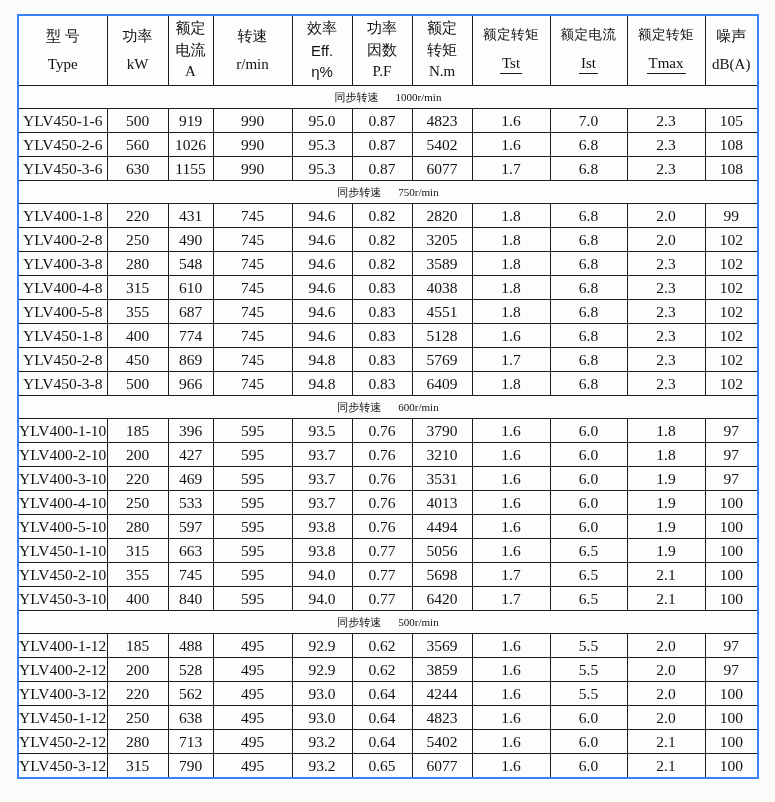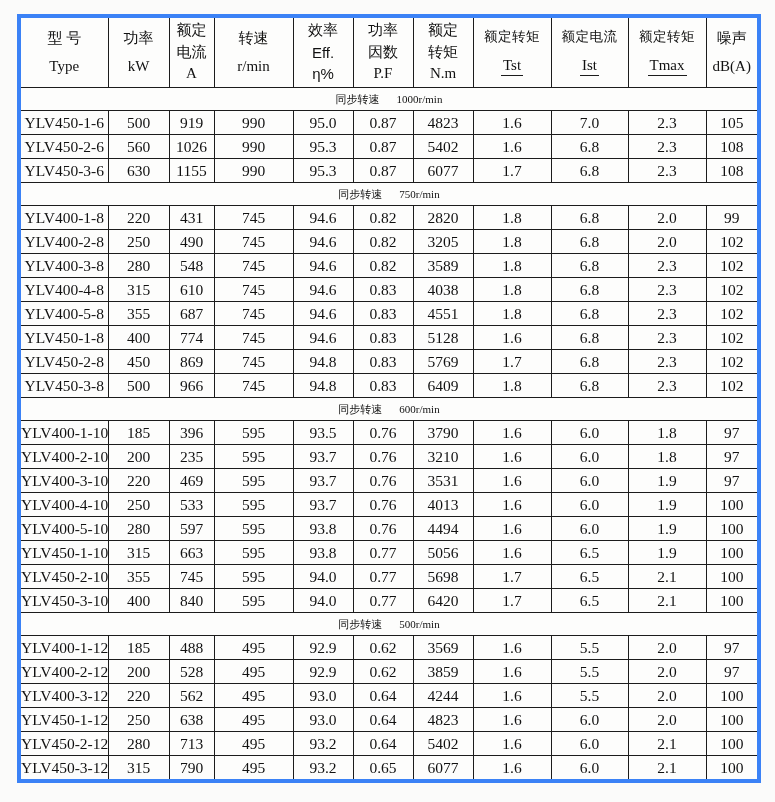--- a/index.html
+++ b/index.html
@@ -16,21 +16,21 @@
     overflow: hidden;
   }
   table.spec {
     position: absolute;
     left: 17px;
     top: 14px;
     width: 741px;
     border-collapse: collapse;
     table-layout: fixed;
     background: #fdfdfc;
-    border: 4px solid #3b82f6;
+    border: 2px solid #3b82f6;
   }
   table.spec th,
   table.spec td {
     border: 1px solid #1c1c1c;
     padding: 0;
     text-align: center;
     vertical-align: middle;
     font-weight: normal;
     overflow: hidden;
   }
@@ -325,21 +325,21 @@
           <td class="dcell">0.76</td>
           <td class="dcell">3790</td>
           <td class="dcell">1.6</td>
           <td class="dcell">6.0</td>
           <td class="dcell">1.8</td>
           <td class="dcell">97</td>
         </tr>
         <tr class="data-row">
           <td class="dcell">YLV400-2-10</td>
           <td class="dcell">200</td>
-          <td class="dcell">235</td>
+          <td class="dcell">427</td>
           <td class="dcell">595</td>
           <td class="dcell">93.7</td>
           <td class="dcell">0.76</td>
           <td class="dcell">3210</td>
           <td class="dcell">1.6</td>
           <td class="dcell">6.0</td>
           <td class="dcell">1.8</td>
           <td class="dcell">97</td>
         </tr>
         <tr class="data-row">

